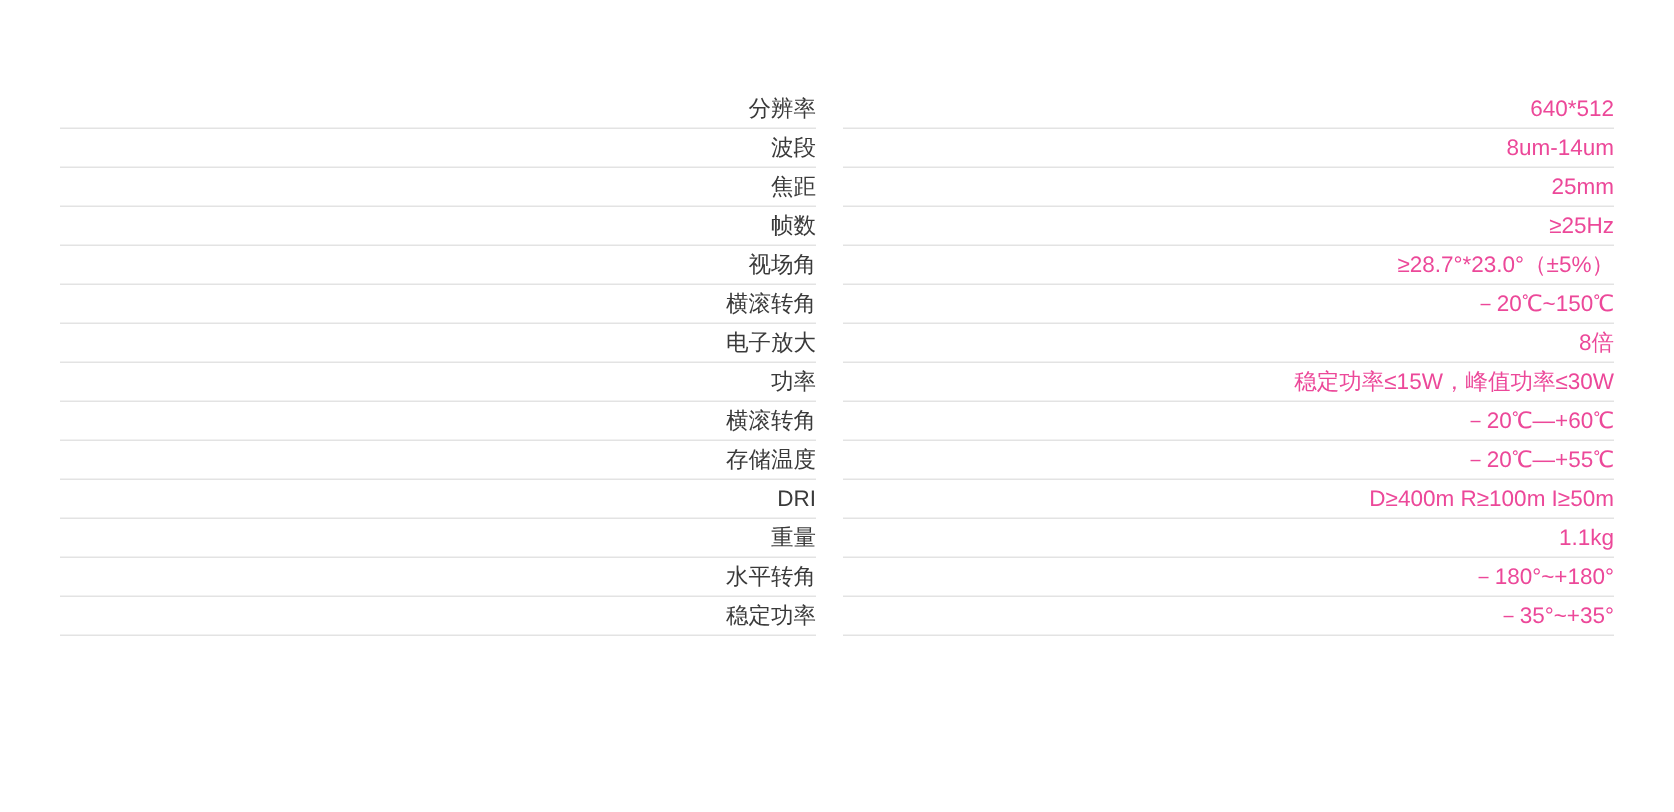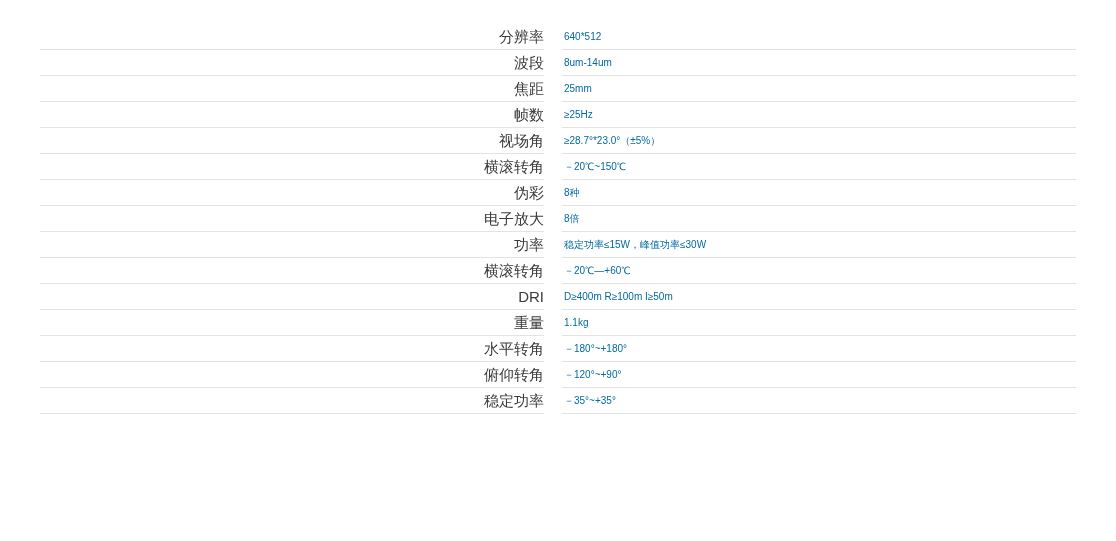--- a/index.html
+++ b/index.html
@@ -17,20 +17,21 @@
   .spec-sheet {
     position: absolute;
     left: 40px;
     top: 24px;
     width: 1036px;
   }
   .spec-table {
     width: 100%;
     border-collapse: collapse;
     table-layout: fixed;
+    margin-top: 36px;
   }
   .spec-table col.c-label { width: 504px; }
   .spec-table col.c-gap   { width: 18px; }
   .spec-table col.c-value { width: 514px; }
 
   .spec-table tr {
     height: 25.1px;
   }
   .spec-table td {
     padding: 0;
@@ -43,24 +44,24 @@
   td.label-cell {
     text-align: right;
     padding-right: 0;
     color: #3a3a3a;
     font-size: 15px;
   }
   td.gap-cell {
     border-bottom: none;
   }
   td.value-cell {
-    text-align: left;
+    text-align: right;
     padding-left: 2px;
-    color: #0369a1;
-    font-size: 10px;
+    color: #ec4899;
+    font-size: 15px;
   }
   
   .spec-table tr:last-child td.label-cell,
   .spec-table tr:last-child td.value-cell {
     border-bottom: 1px solid #e3e3e3;
   }
 </style>
 </head>
 <body>
 
@@ -96,59 +97,54 @@
         <td class="label-cell">视场角</td>
         <td class="gap-cell"></td>
         <td class="value-cell">≥28.7°*23.0°（±5%）</td>
       </tr>
       <tr>
         <td class="label-cell">横滚转角</td>
         <td class="gap-cell"></td>
         <td class="value-cell">－20℃~150℃</td>
       </tr>
       <tr>
-        <td class="label-cell">伪彩</td>
-        <td class="gap-cell"></td>
-        <td class="value-cell">8种</td>
-      </tr>
-      <tr>
         <td class="label-cell">电子放大</td>
         <td class="gap-cell"></td>
         <td class="value-cell">8倍</td>
       </tr>
       <tr>
         <td class="label-cell">功率</td>
         <td class="gap-cell"></td>
         <td class="value-cell">稳定功率≤15W，峰值功率≤30W</td>
       </tr>
       <tr>
         <td class="label-cell">横滚转角</td>
         <td class="gap-cell"></td>
         <td class="value-cell">－20℃—+60℃</td>
+      </tr>
+      <tr>
+        <td class="label-cell">存储温度</td>
+        <td class="gap-cell"></td>
+        <td class="value-cell">－20℃—+55℃</td>
       </tr>
       <tr>
         <td class="label-cell">DRI</td>
         <td class="gap-cell"></td>
         <td class="value-cell">D≥400m R≥100m I≥50m</td>
       </tr>
       <tr>
         <td class="label-cell">重量</td>
         <td class="gap-cell"></td>
         <td class="value-cell">1.1kg</td>
       </tr>
       <tr>
         <td class="label-cell">水平转角</td>
         <td class="gap-cell"></td>
         <td class="value-cell">－180°~+180°</td>
       </tr>
       <tr>
-        <td class="label-cell">俯仰转角</td>
-        <td class="gap-cell"></td>
-        <td class="value-cell">－120°~+90°</td>
-      </tr>
-      <tr>
         <td class="label-cell">稳定功率</td>
         <td class="gap-cell"></td>
         <td class="value-cell">－35°~+35°</td>
       </tr>
     </tbody>
   </table>
 </div>
 
 </body></html>

